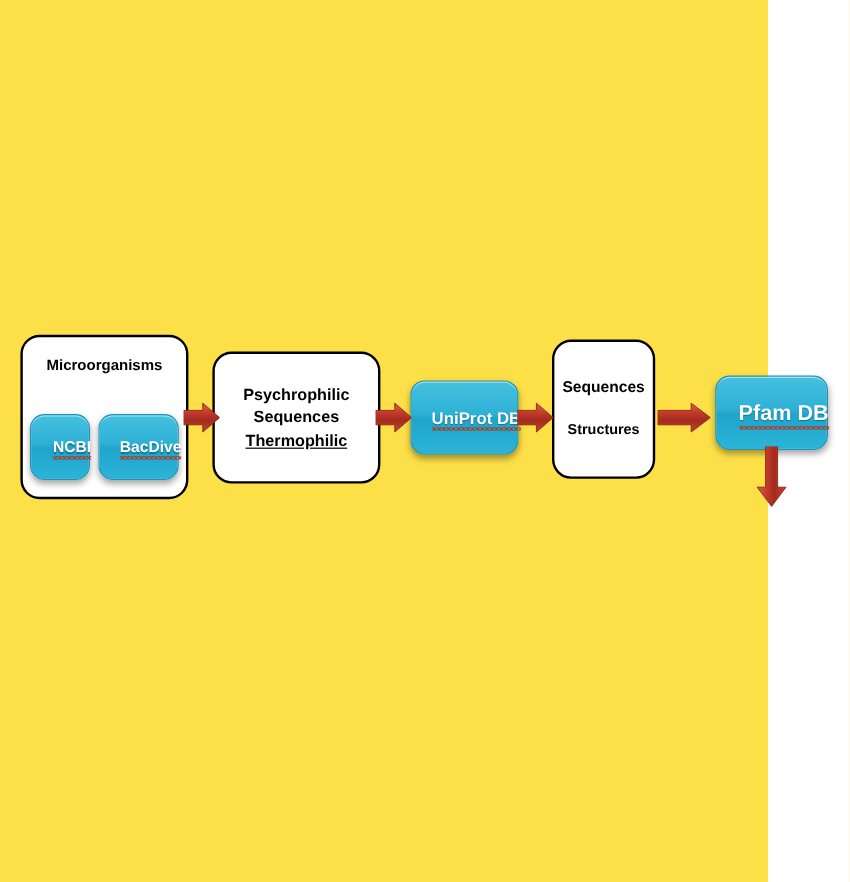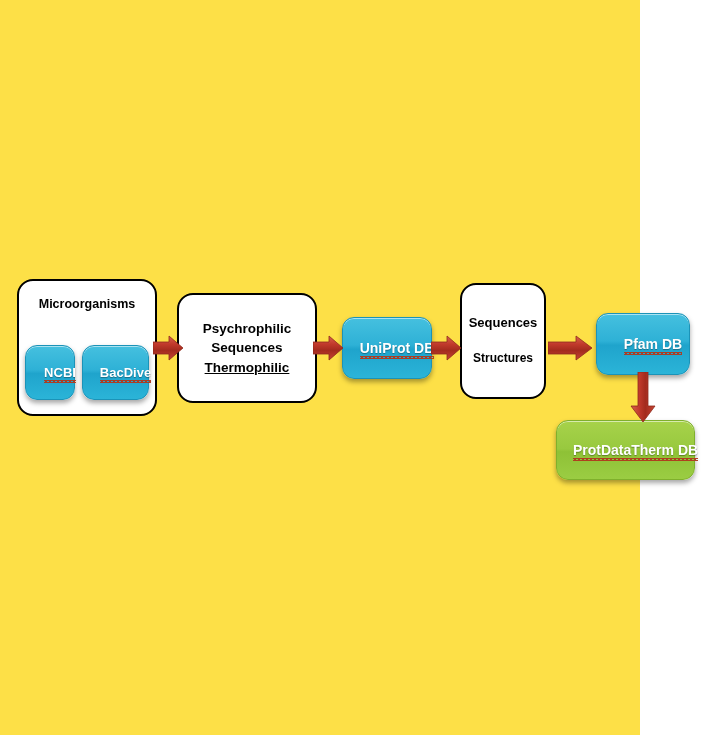--- a/index.html
+++ b/index.html
@@ -147,32 +147,29 @@
   <div class="outline-box" style="left:460px; top:283px; width:86px; height:116px;">
     <div class="line" style="font-size:13px;">Sequences</div>
     <div class="line" style="font-size:12px; margin-top:17px;">Structures</div>
   </div>
 
   <svg class="arrow-h" style="left:548px; top:335px;" width="44" height="26" viewBox="0 0 44 26">
     <polygon points="0,7 28,7 28,1 44,13 28,25 28,19 0,19" fill="url(#ag1)" stroke="#8e2a1c" stroke-width="0.8"></polygon>
   </svg>
 
   <div class="db-box blue" style="left:596px; top:313px; width:94px; height:62px;">
-    <span class="db-label squiggle" style="font-size:14px;">Pfam DB</span>
+    <span class="db-label squiggle" style="font-size:18px;">Pfam DB</span>
   </div>
 
   <svg class="arrow-v" style="left:628px; top:372px;" width="30" height="52" viewBox="0 0 30 52">
     <defs>
       <linearGradient id="ag2" x1="0" y1="0" x2="1" y2="0">
         <stop offset="0%" stop-color="#d9614c"></stop>
         <stop offset="35%" stop-color="#c0392b"></stop>
         <stop offset="60%" stop-color="#a32b1e"></stop>
         <stop offset="100%" stop-color="#c74534"></stop>
       </linearGradient>
     </defs>
     <polygon points="10,0 20,0 20,34 27,34 15,50 3,34 10,34" fill="url(#ag2)" stroke="#8e2a1c" stroke-width="0.8"></polygon>
   </svg>
 
-  <div class="db-box green" style="left:556px; top:420px; width:139px; height:60px;">
-    <span class="db-label squiggle" style="font-size:14px;">ProtDataTherm DB</span>
-  </div>
 
 </div>
 
 </body></html>

